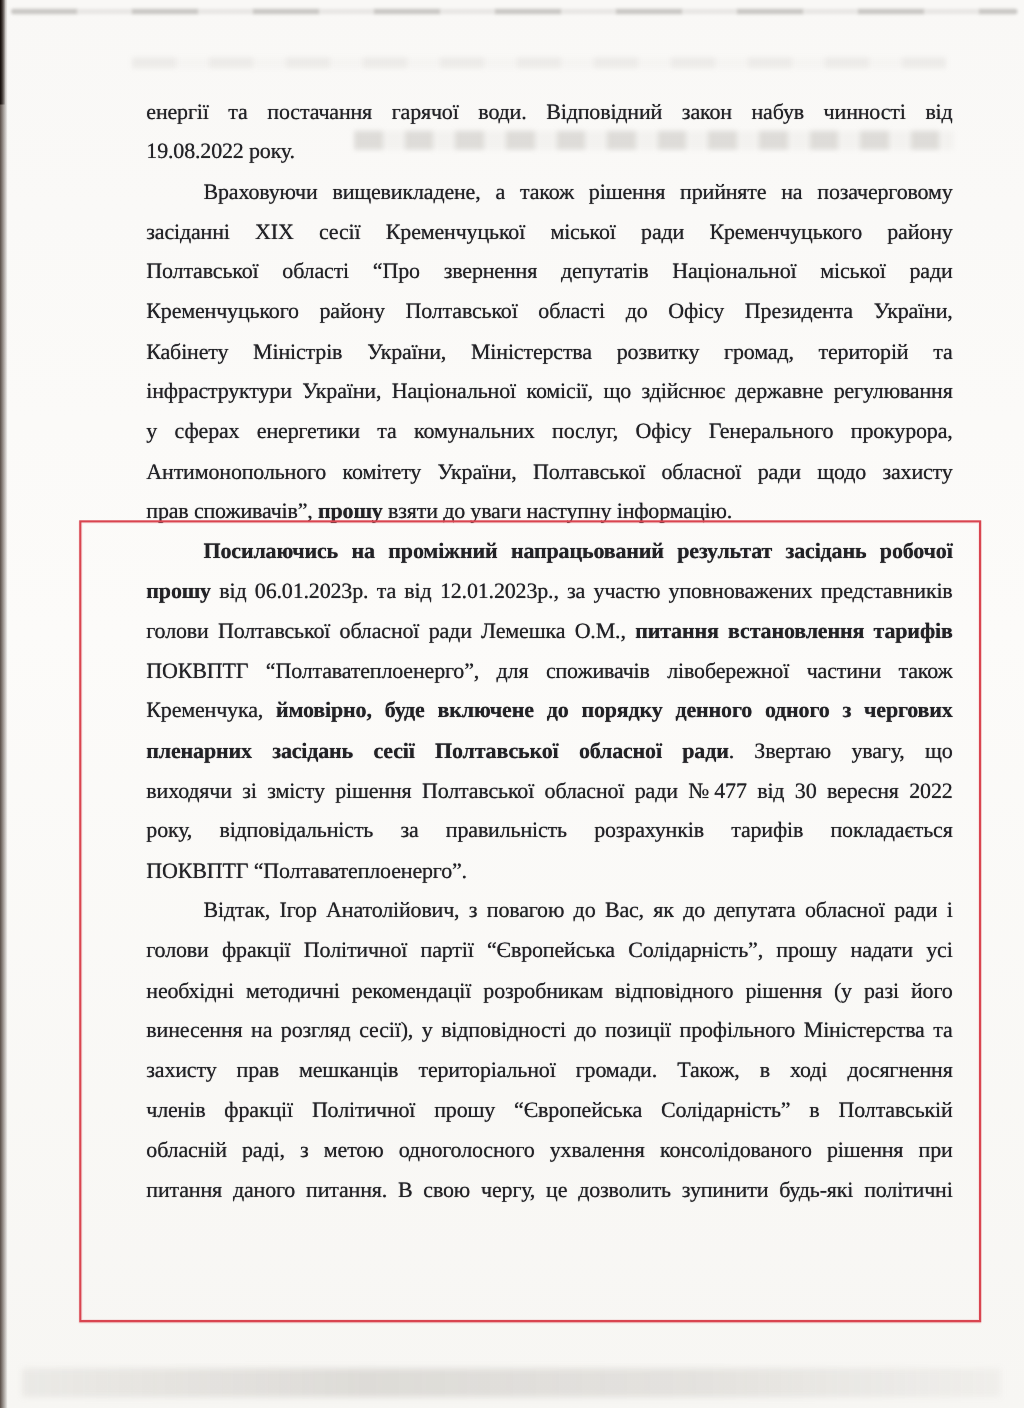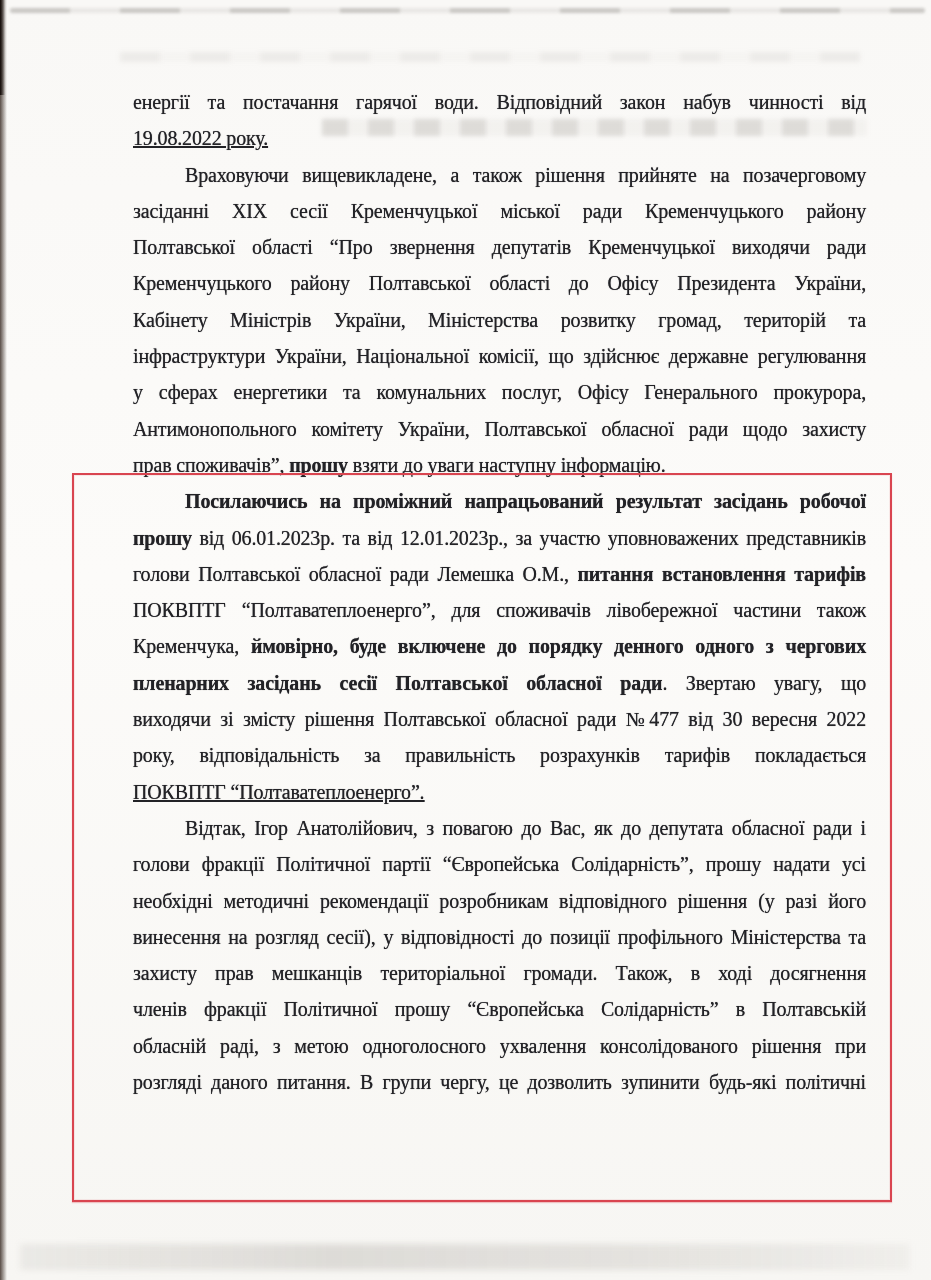--- a/index.html
+++ b/index.html
@@ -61,21 +61,21 @@
     font-size: 20px;
     letter-spacing: -0.15px;
     line-height: 36.3px;
     text-shadow: 0 0 0.7px rgba(35,35,40,0.85);
   }
   .paragraph { margin: 0; }
   .line {
     text-align: justify;
     text-align-last: justify;
   }
-  .line.last { text-align-last: left; text-decoration: underline; }
+  .line.last { text-align-last: left; }
   .line.indent { text-indent: 52px; }
   .line b { font-weight: bold; }
   
   .highlight-box {
     position: absolute; left: 72px; top: 473px;
     width: 820px; height: 729px;
     box-sizing: border-box;
     border: 2px solid #d94550;
     box-shadow: 0 1px 1px rgba(217,69,80,0.30), inset 0 0 0 1px rgba(217,69,80,0.10);
     pointer-events: none;
@@ -93,21 +93,21 @@
   <div class="ghost-bottom"></div>
 
   <div class="text-col">
       <div class="paragraph">
         <div class="line"><span>енергії та постачання гарячої води. Відповідний закон набув чинності від</span></div>
         <div class="line last"><span>19.08.2022 року.</span></div>
       </div>
       <div class="paragraph">
         <div class="line indent"><span>Враховуючи вищевикладене, а також рішення прийняте на позачерговому</span></div>
         <div class="line"><span>засіданні XIX сесії Кременчуцької міської ради Кременчуцького району</span></div>
-        <div class="line"><span>Полтавської області “Про звернення депутатів Кременчуцької виходячи ради</span></div>
+        <div class="line"><span>Полтавської області “Про звернення депутатів Національної міської ради</span></div>
         <div class="line"><span>Кременчуцького району Полтавської області до Офісу Президента України,</span></div>
         <div class="line"><span>Кабінету Міністрів України, Міністерства розвитку громад, територій та</span></div>
         <div class="line"><span>інфраструктури України, Національної комісії, що здійснює державне регулювання</span></div>
         <div class="line"><span>у сферах енергетики та комунальних послуг, Офісу Генерального прокурора,</span></div>
         <div class="line"><span>Антимонопольного комітету України, Полтавської обласної ради щодо захисту</span></div>
         <div class="line last"><span>прав споживачів”, </span><b>прошу</b><span> взяти до уваги наступну інформацію.</span></div>
       </div>
       <div class="paragraph">
         <div class="line indent"><b>Посилаючись на проміжний напрацьований результат засідань робочої</b></div>
         <div class="line"><b>прошу</b><span> від 06.01.2023р. та від 12.01.2023р., за участю уповноважених представників</span></div>
@@ -120,18 +120,18 @@
         <div class="line last"><span>ПОКВПТГ “Полтаватеплоенерго”.</span></div>
       </div>
       <div class="paragraph">
         <div class="line indent"><span>Відтак, Ігор Анатолійович, з повагою до Вас, як до депутата обласної ради і</span></div>
         <div class="line"><span>голови фракції Політичної партії “Європейська Солідарність”, прошу надати усі</span></div>
         <div class="line"><span>необхідні методичні рекомендації розробникам відповідного рішення (у разі його</span></div>
         <div class="line"><span>винесення на розгляд сесії), у відповідності до позиції профільного Міністерства та</span></div>
         <div class="line"><span>захисту прав мешканців територіальної громади. Також, в ході досягнення</span></div>
         <div class="line"><span>членів фракції Політичної прошу “Європейська Солідарність” в Полтавській</span></div>
         <div class="line"><span>обласній раді, з метою одноголосного ухвалення консолідованого рішення при</span></div>
-        <div class="line"><span>розгляді даного питання. В групи чергу, це дозволить зупинити будь-які політичні</span></div>
+        <div class="line"><span>питання даного питання. В свою чергу, це дозволить зупинити будь-які політичні</span></div>
       </div>
     </div>
 
   <div class="highlight-box" style="border-color: rgb(217, 69, 80);"></div>
 </div>
 
 </body></html>

